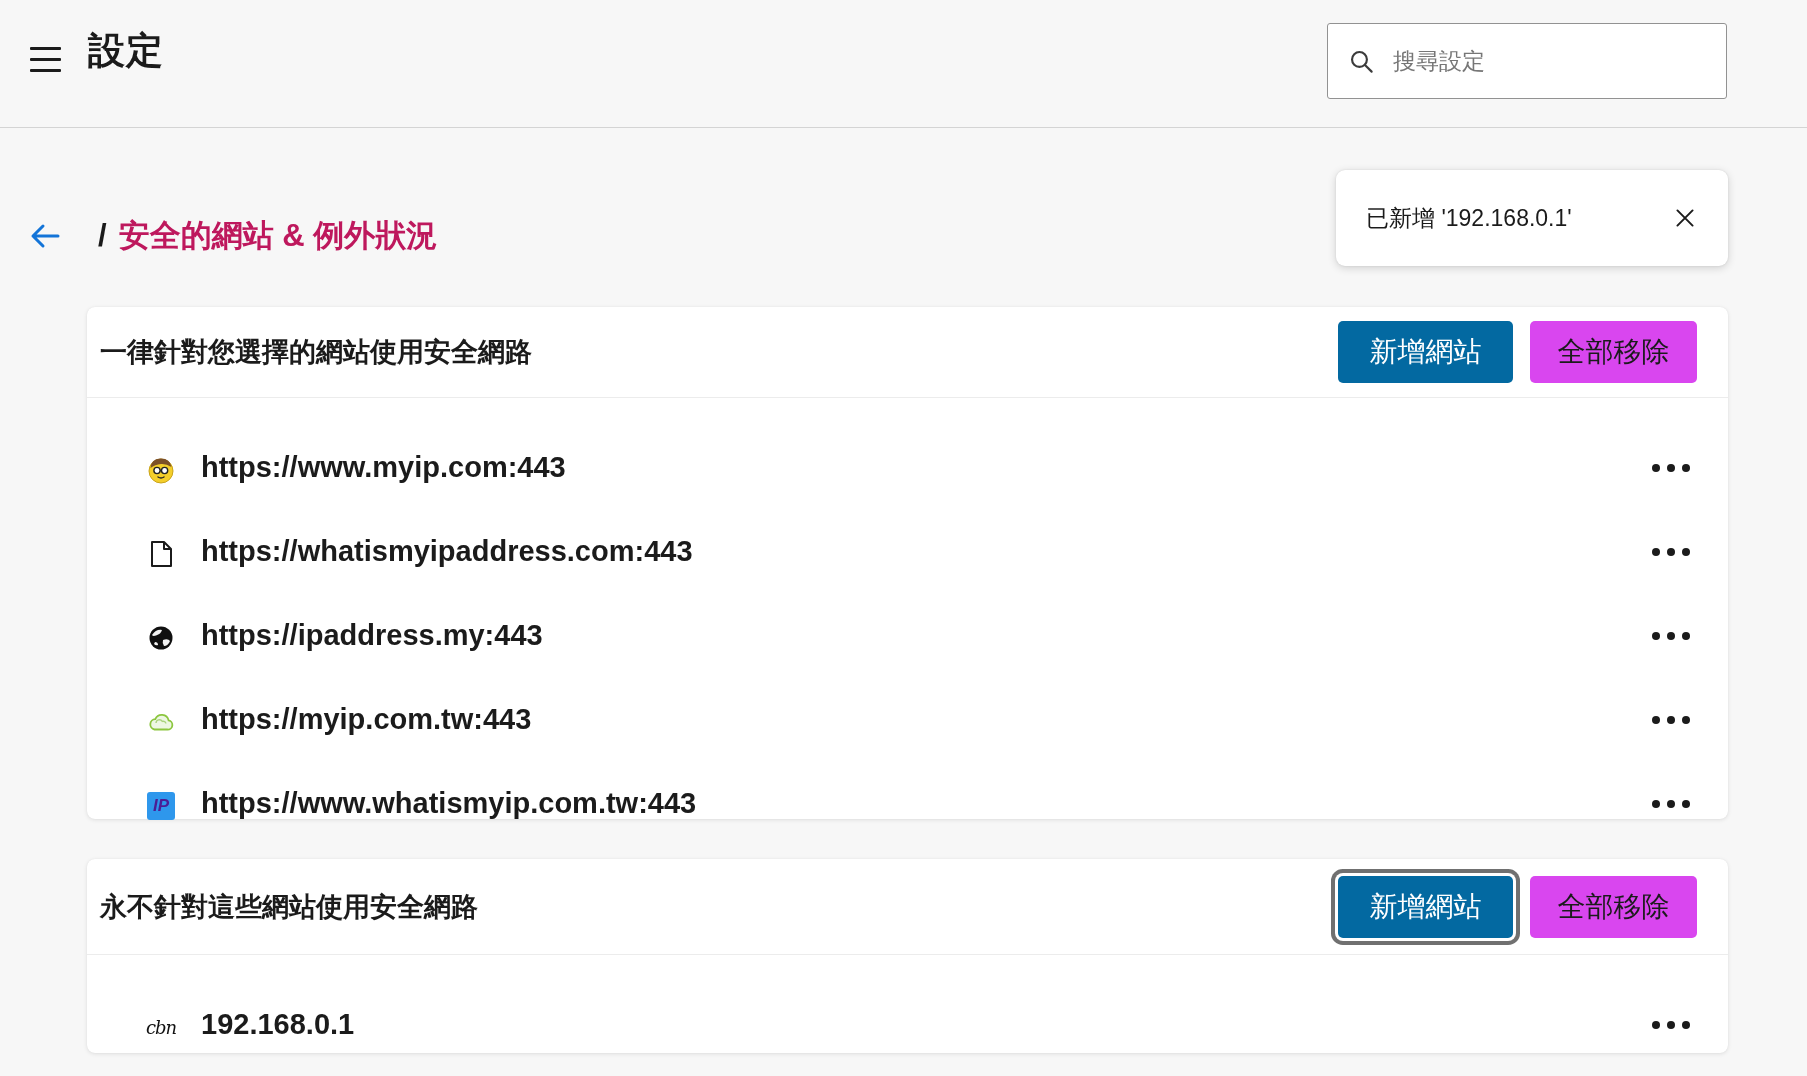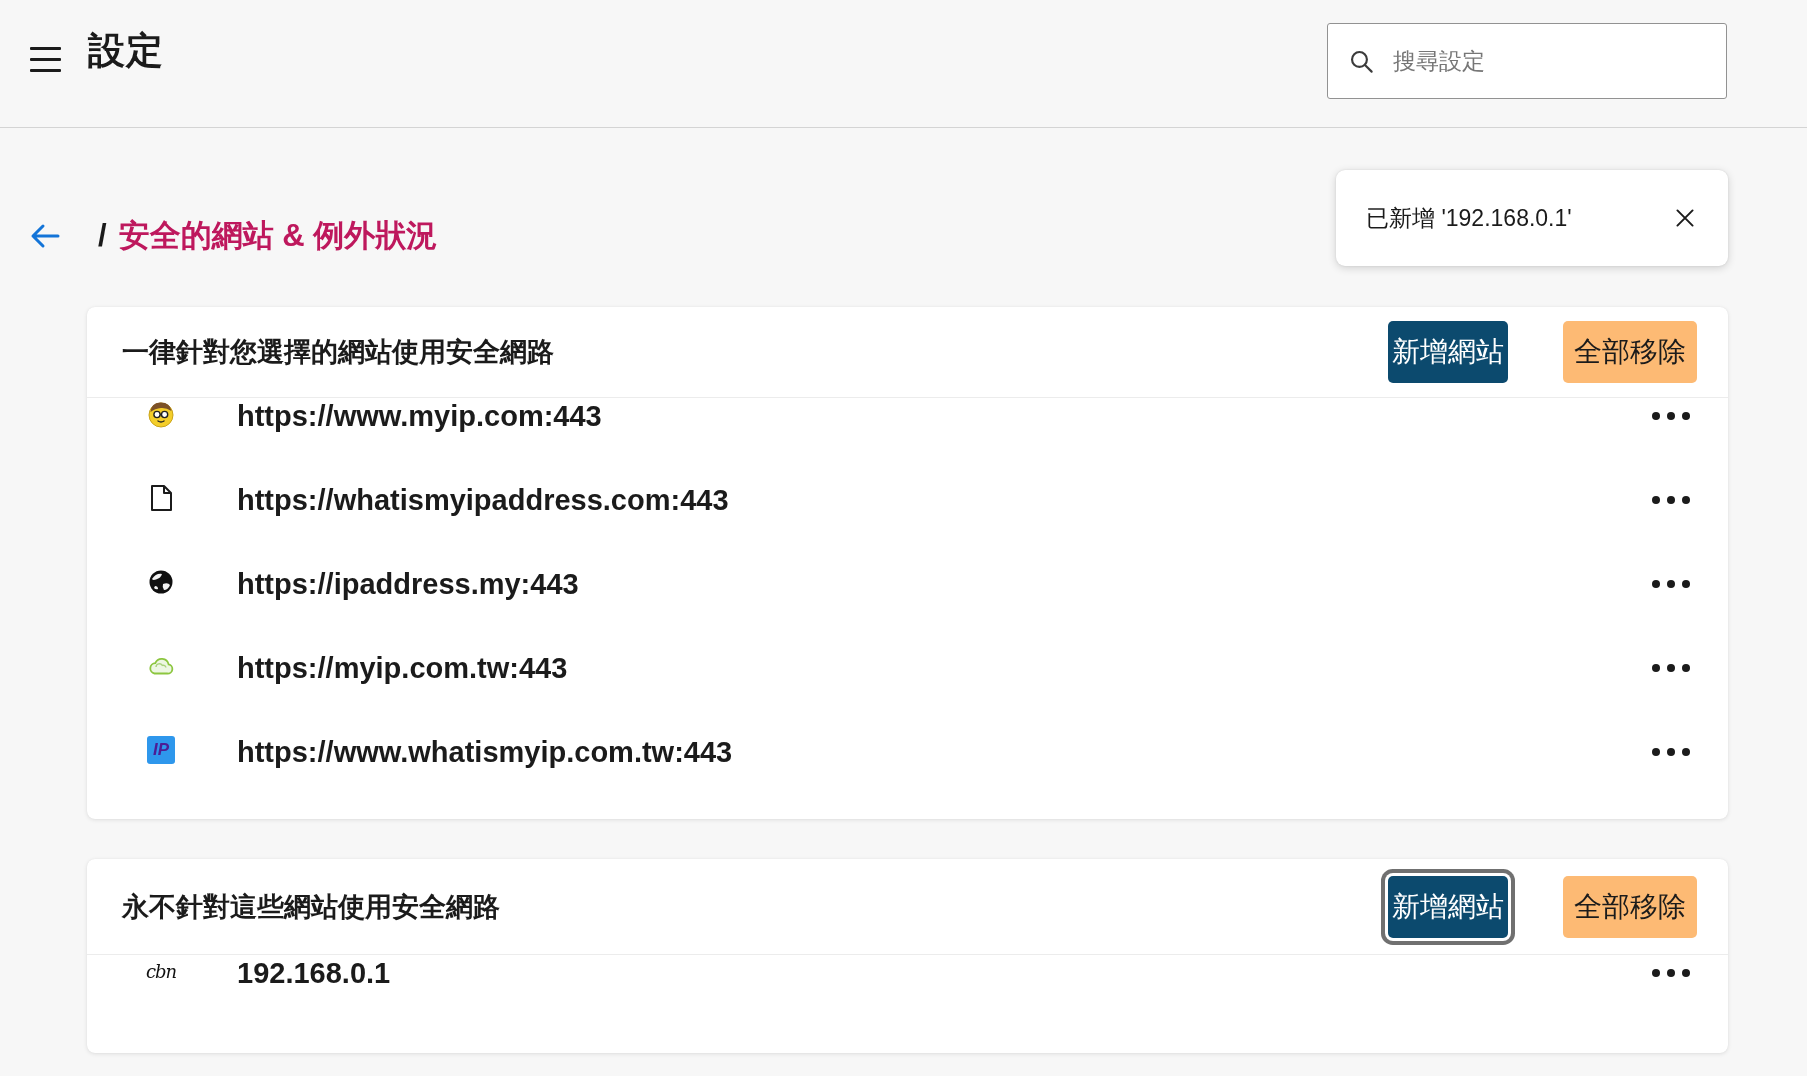--- a/index.html
+++ b/index.html
@@ -33,32 +33,32 @@
 
   .toast { position:absolute; left:1336px; top:42px; width:392px; height:96px; background:#ffffff; border-radius:9px; box-shadow:0 2px 8px rgba(0,0,0,0.16), 0 0 2px rgba(0,0,0,0.10); display:flex; align-items:center; padding:0 24px 0 30px; }
   .toast-message { flex:1; font-size:23px; color:#1b1b1b; }
   .toast-close { background:none; border:none; cursor:pointer; padding:6px; display:flex; }
 
   
   .card { position:absolute; left:87px; width:1641px; background:#ffffff; border-radius:8px; box-shadow:0 1px 4px rgba(0,0,0,0.10), 0 0 1px rgba(0,0,0,0.08); }
   #card-always { top:179px; height:512px; }
   #card-never  { top:731px; height:194px; }
 
-  .card-header { display:flex; align-items:center; padding:0 31px 0 35px; border-bottom:1px solid #ececec;gap:32px; }
+  .card-header { display:flex; align-items:center; padding:0 31px 0 13px; border-bottom:1px solid #ececec; }
   #card-always .card-header { height:91px; }
   #card-never  .card-header { height:96px; }
   .card-title { flex:1; font-size:27px; font-weight:700; }
 
   .btn { height:62px; border:none; border-radius:5px; cursor:pointer; font-family:inherit; font-size:28px; display:flex; align-items:center; justify-content:center; }
-  .btn-primary { width:120px; background:#0c4a6e; color:#ffffff; }
-  .btn-secondary { width:134px; background:#fdba74; color:#1b1b1b; margin-left:23px; }
+  .btn-primary { width:175px; background:#0369a1; color:#ffffff; }
+  .btn-secondary { width:167px; background:#d946ef; color:#1b1b1b; margin-left:17px; }
   .btn-primary.focused { box-shadow:0 0 0 3px #ffffff, 0 0 0 7px #707070; }
 
   .site-list { padding-top:2px; }
-  .site-row { height:84px; display:flex; align-items:flex-start; padding:0 30px 0 60px;gap:36px; }
+  .site-row { height:84px; display:flex; align-items:flex-end; padding:0 30px 0 60px; }
   .favicon { width:28px; height:28px; flex:none; margin-right:26px; display:flex; align-items:center; justify-content:center; }
   .site-url { flex:1; font-size:29px; font-weight:600; color:#1b1b1b; }
   .more-btn { background:none; border:none; cursor:pointer; display:flex; gap:7px; padding:12px 8px; }
   .more-btn .dot { width:8px; height:8px; border-radius:50%; background:#1b1b1b; }
 
   .ip-badge { width:28px; height:28px; background:#2e97ec; color:#4c1d95; border-radius:3px; font-style:italic; font-weight:700; font-size:17px; display:flex; align-items:center; justify-content:center; }
   .cbn-logo { font-family:"DejaVu Serif",serif; font-style:italic; font-size:18px; letter-spacing:-1px; color:#111; }
 </style>
 </head>
 <body>

